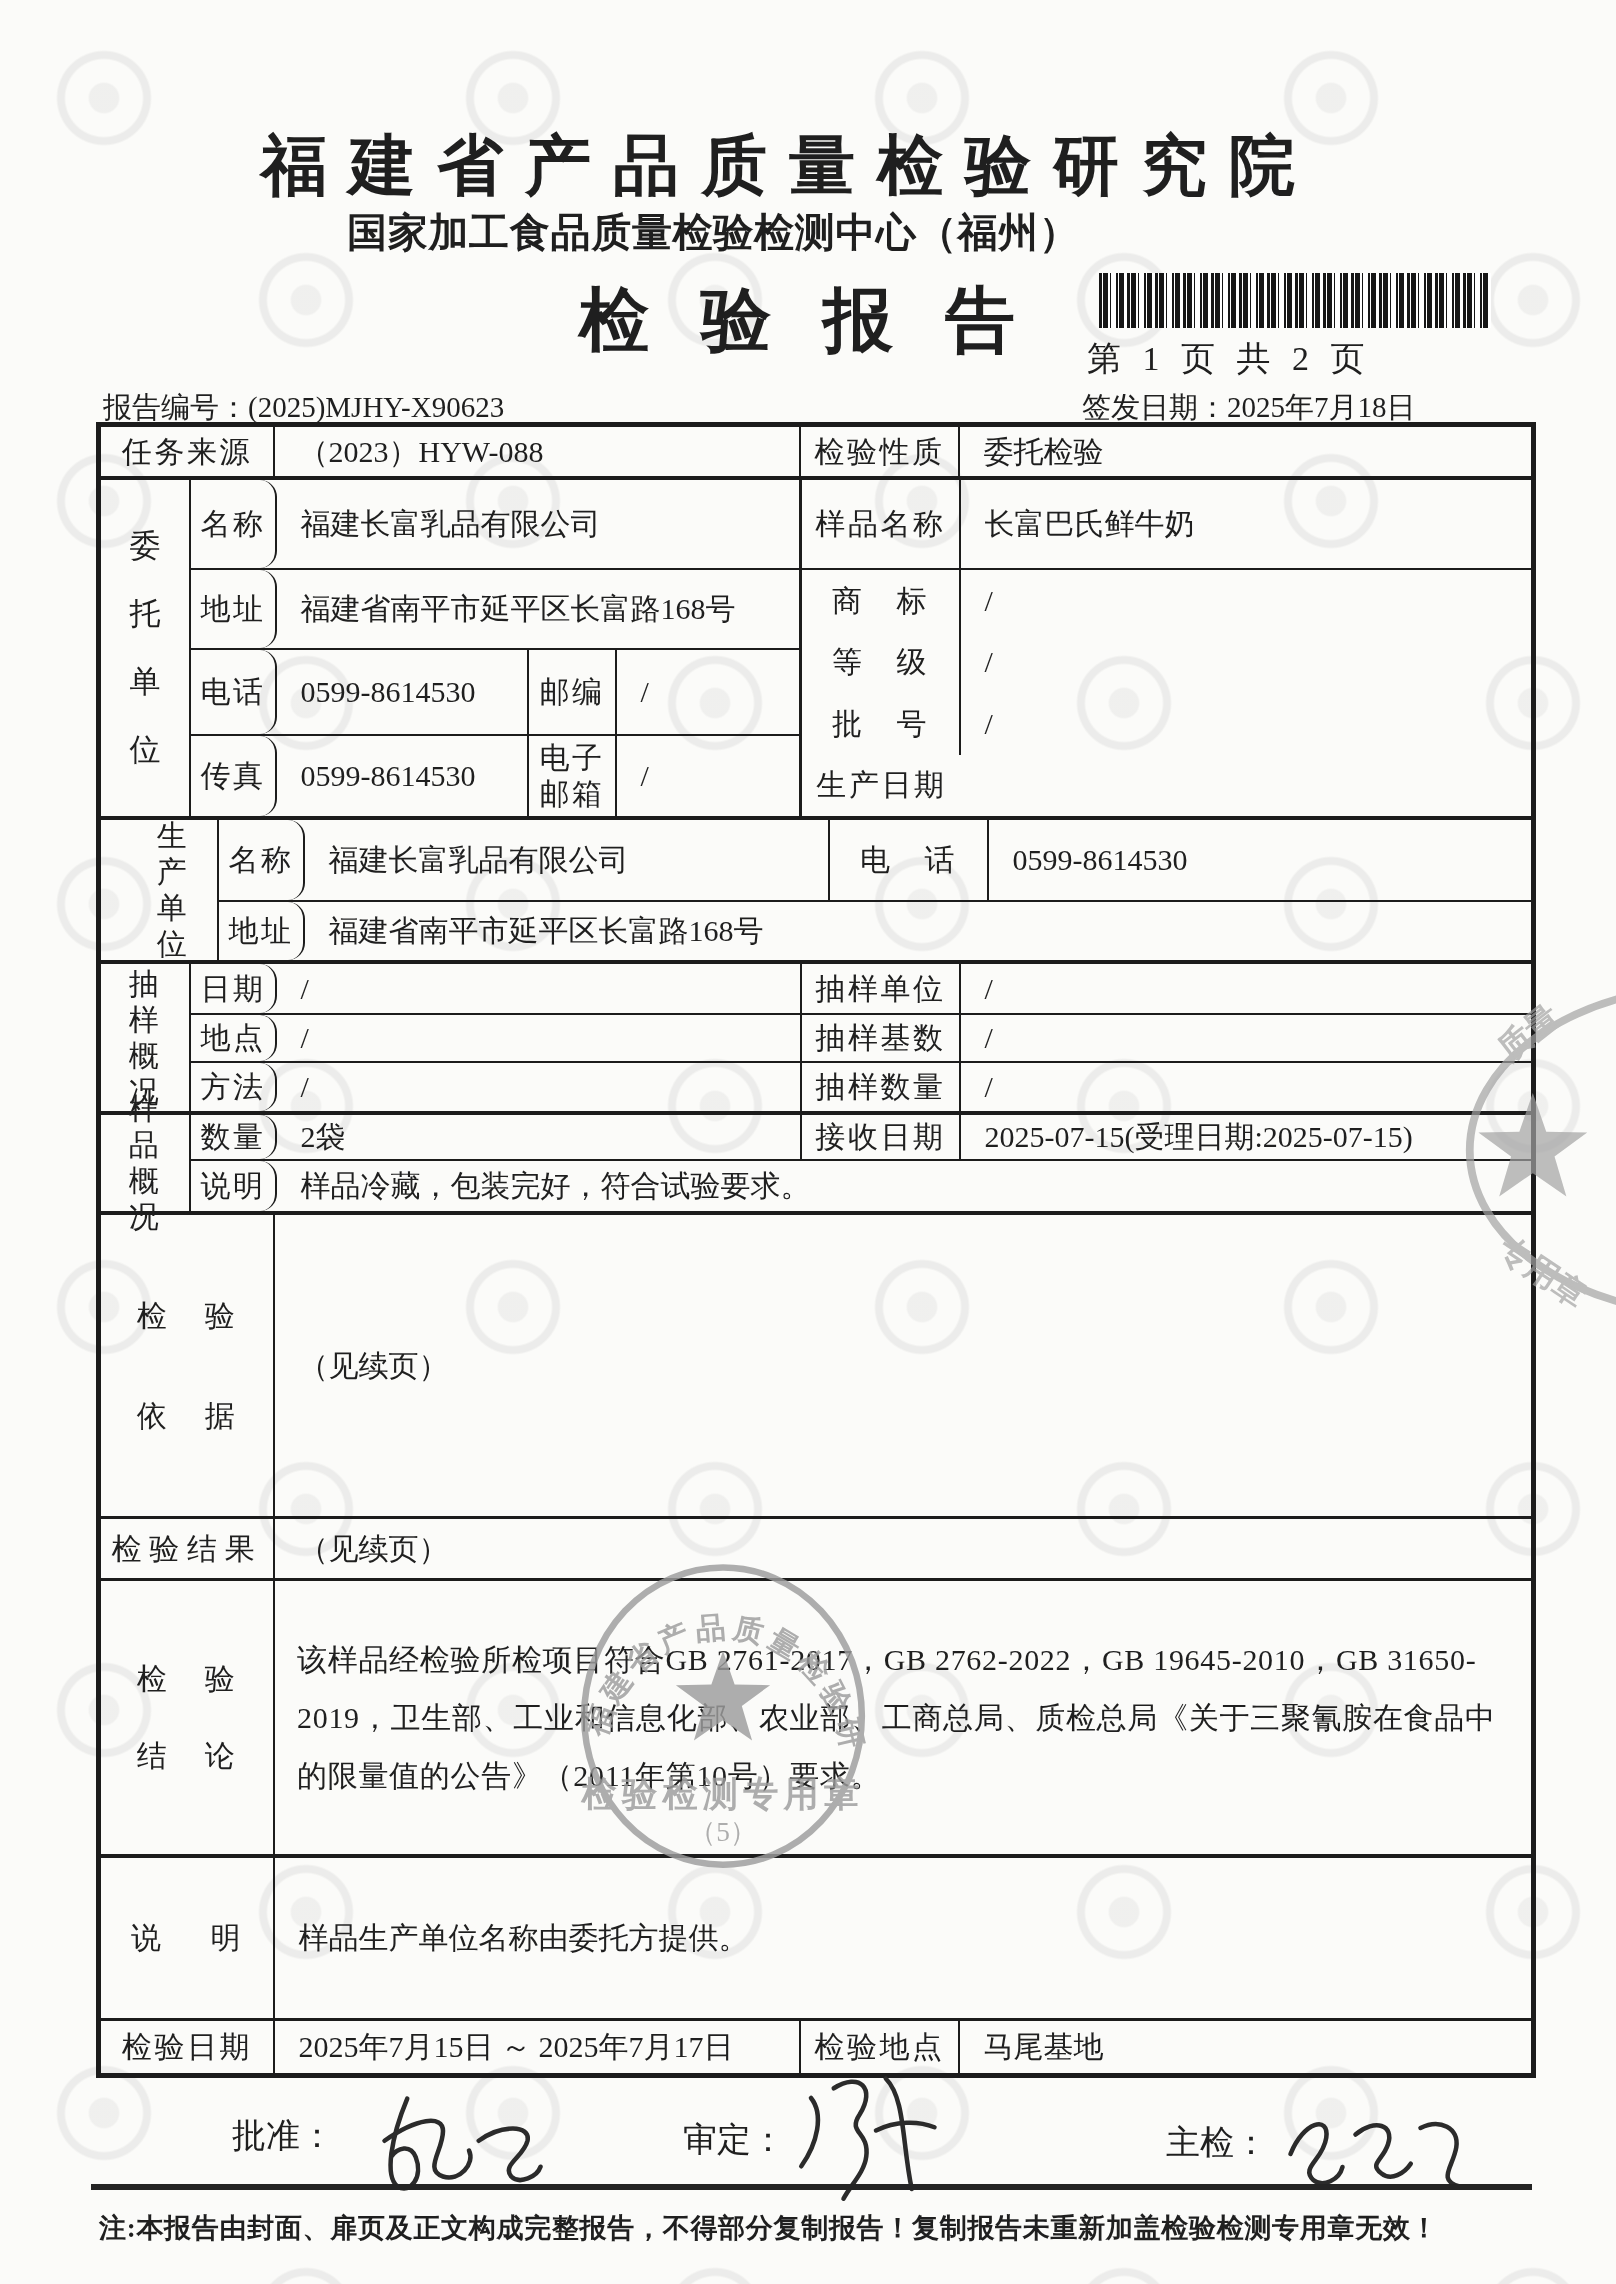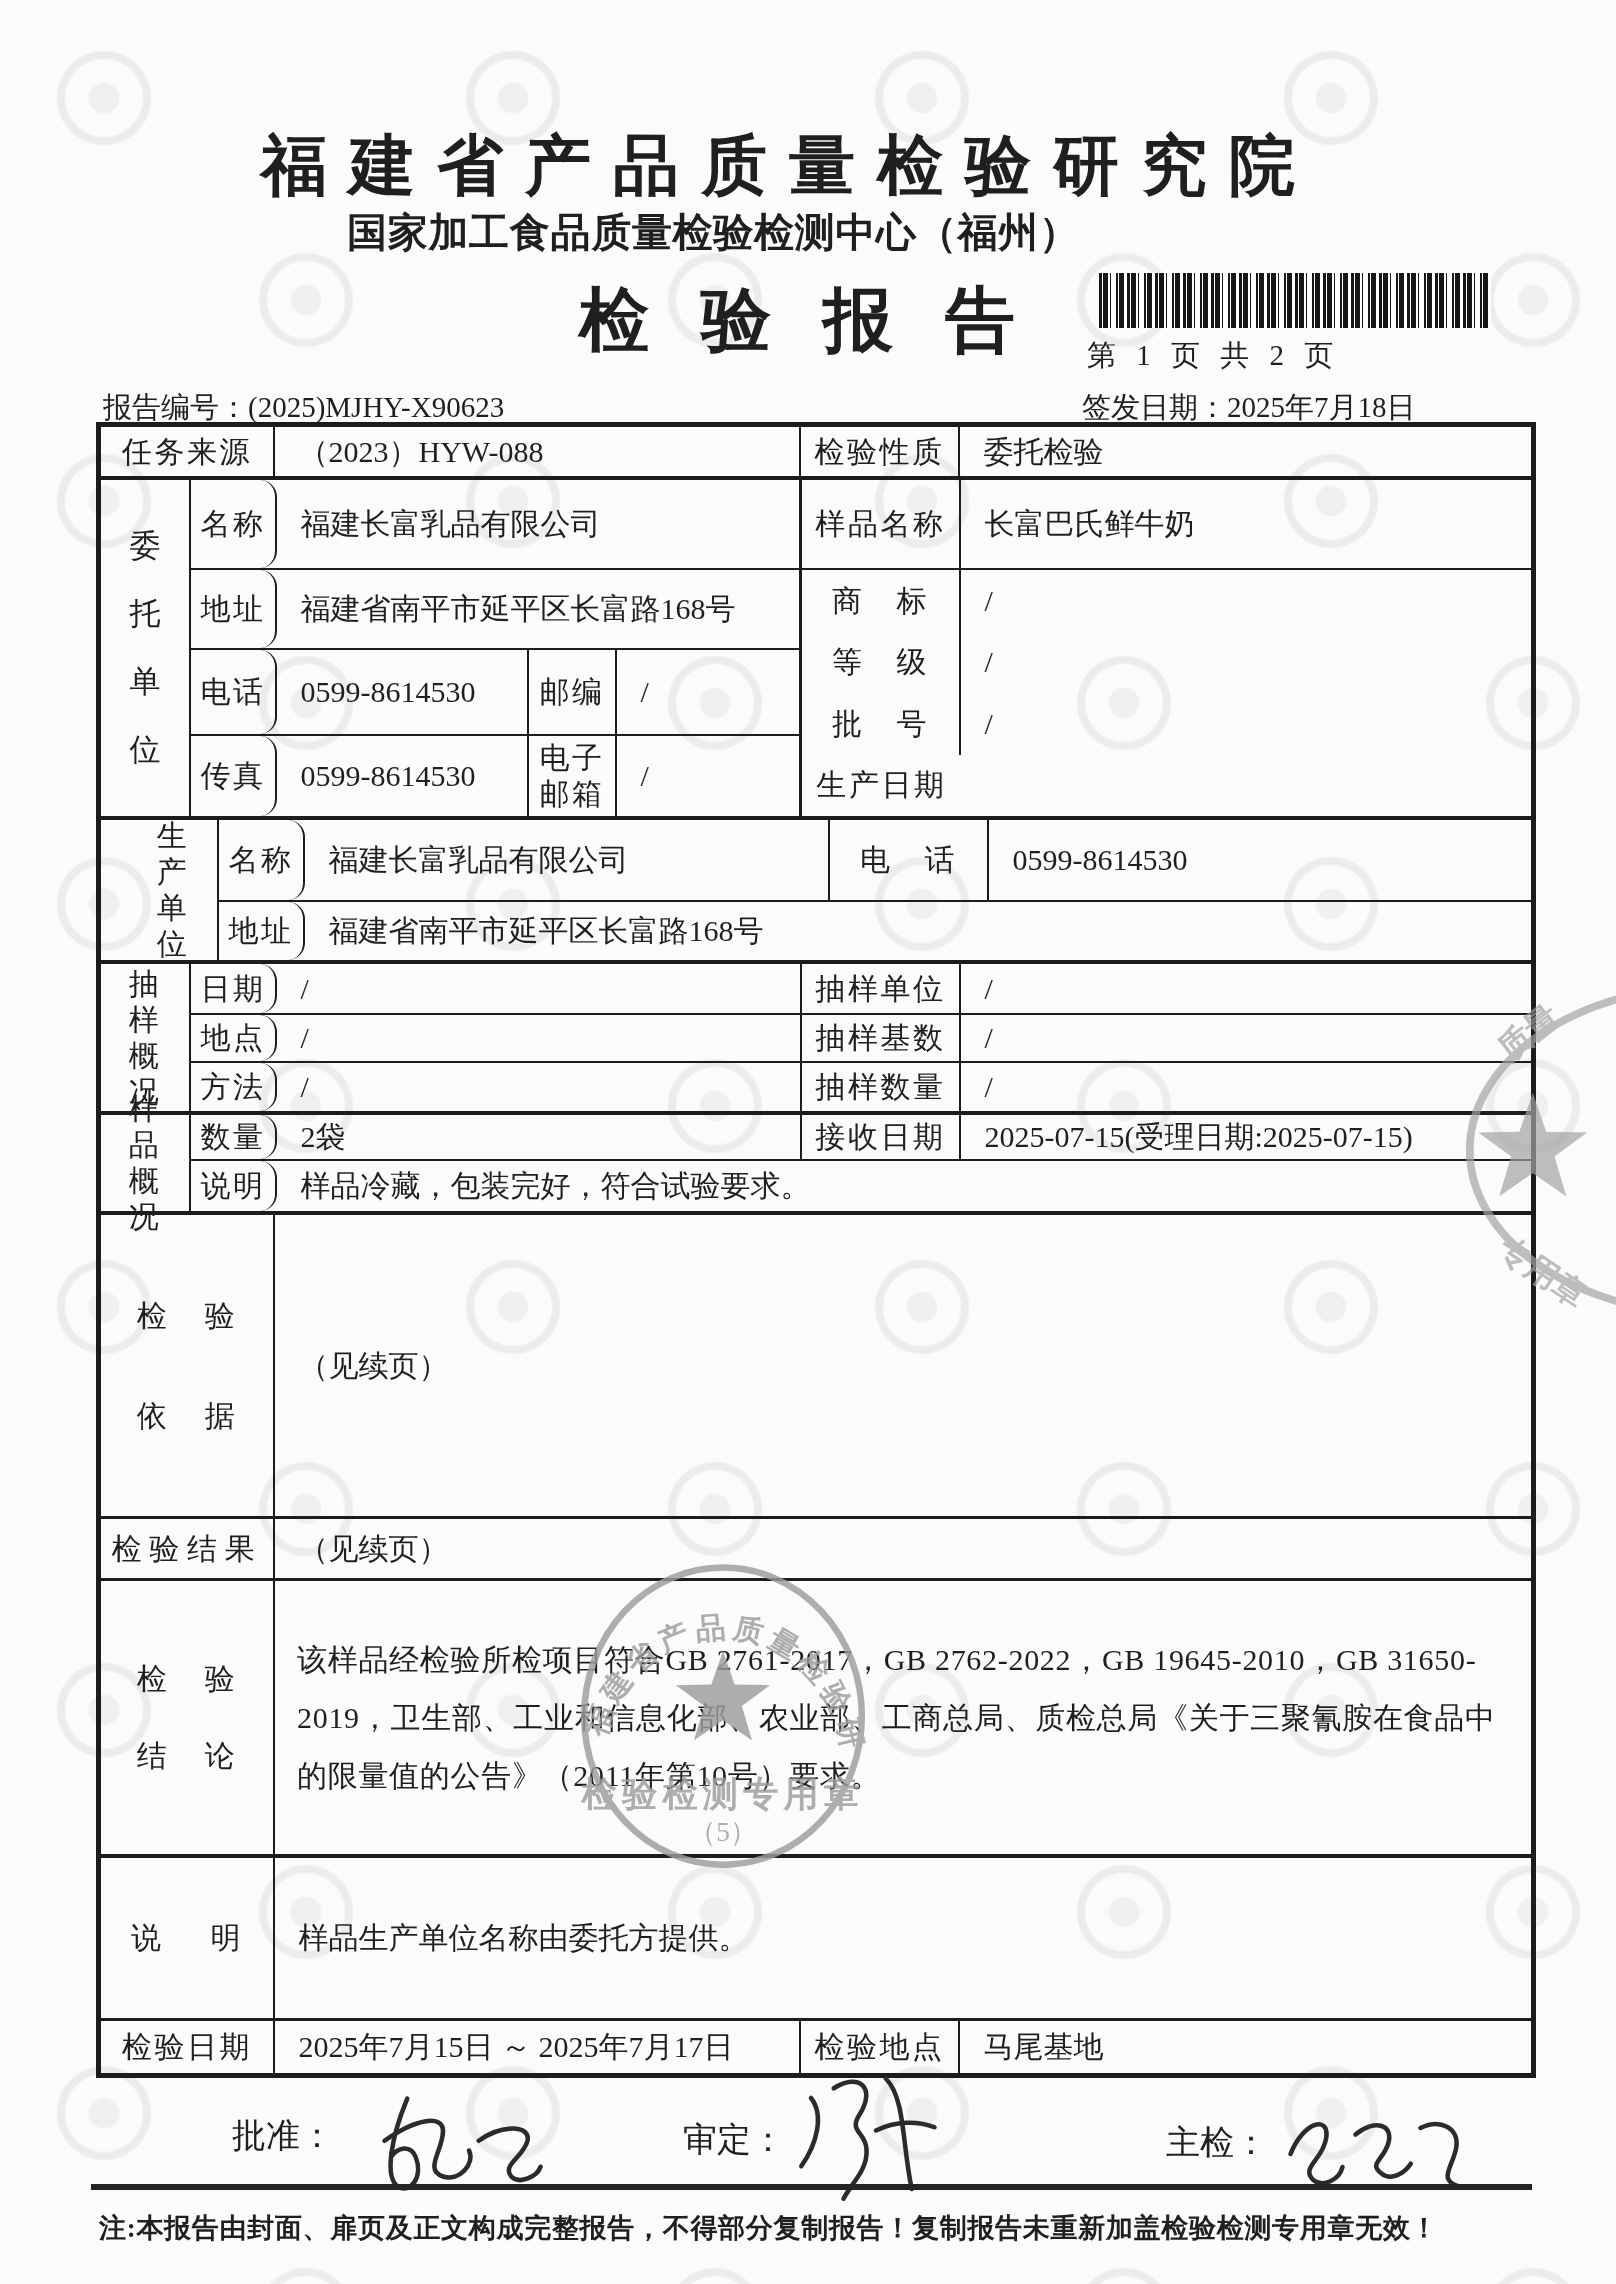--- a/index.html
+++ b/index.html
@@ -52,21 +52,21 @@
 <body>
 
 <div class="page">
   <div class="wm"></div>
 
   <div class="abs hdr" style="left:261px;top:121px;font-size:66px;letter-spacing:22px;">福建省产品质量检验研究院</div>
   <div class="abs hdr" style="left:347px;top:205px;font-size:40px;letter-spacing:0.7px;">国家加工食品质量检验检测中心（福州）</div>
   <div class="abs hdr" style="left:579px;top:274px;font-size:70px;letter-spacing:52px;">检验报告</div>
 
   <div class="abs barcode" style="left:1099px;top:273px;width:392px;height:55px;"></div>
-  <div class="abs" style="left:1087px;top:336px;font-size:29px;letter-spacing:6.5px;white-space:nowrap;text-align:right;">第 1 页  共 2 页</div>
+  <div class="abs" style="left:1087px;top:336px;font-size:34px;letter-spacing:6.5px;white-space:nowrap;text-align:right;">第 1 页  共 2 页</div>
 
   <div class="abs meta" style="left:103px;top:388px;">
     <span>报告编号：</span><span>(2025)MJHY-X90623</span>
   </div>
   <div class="abs meta" style="left:1082px;top:388px;">
     <span>签发日期：</span><span>2025年7月18日</span>
   </div>
 
   <div class="tbl">
 

